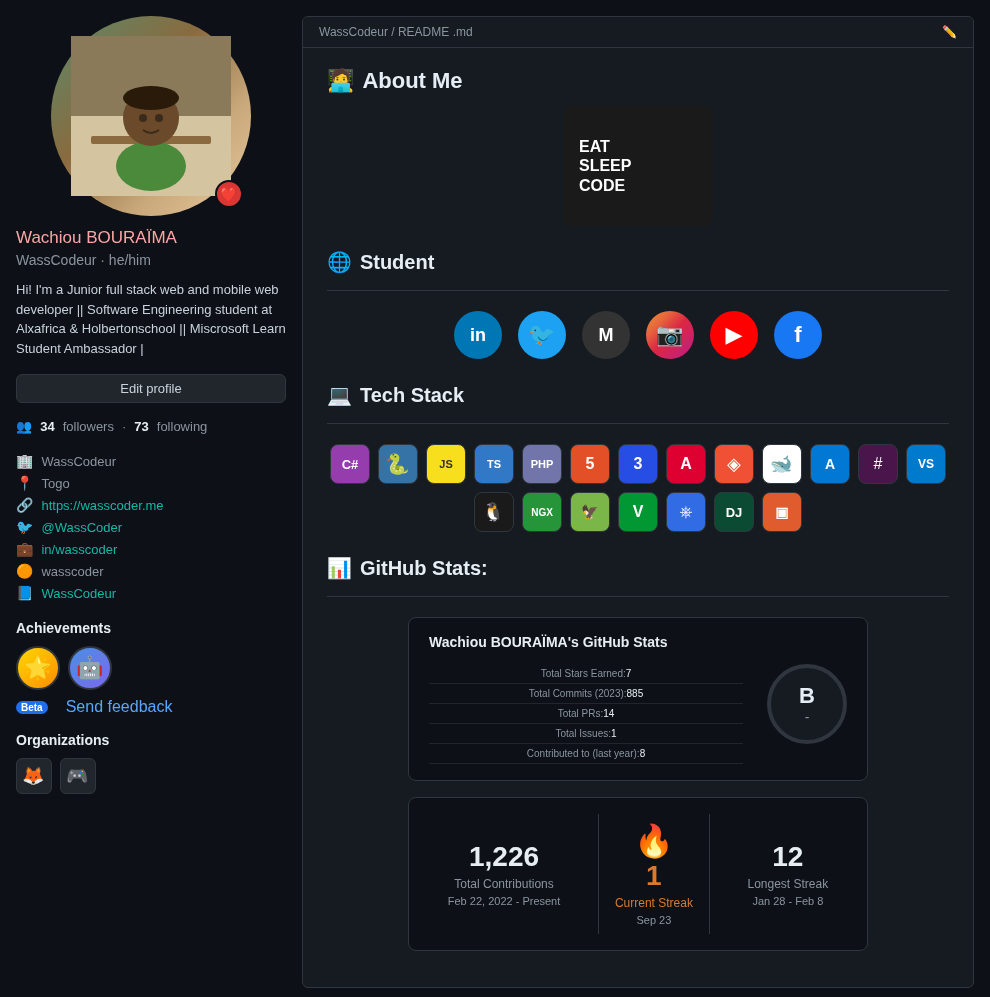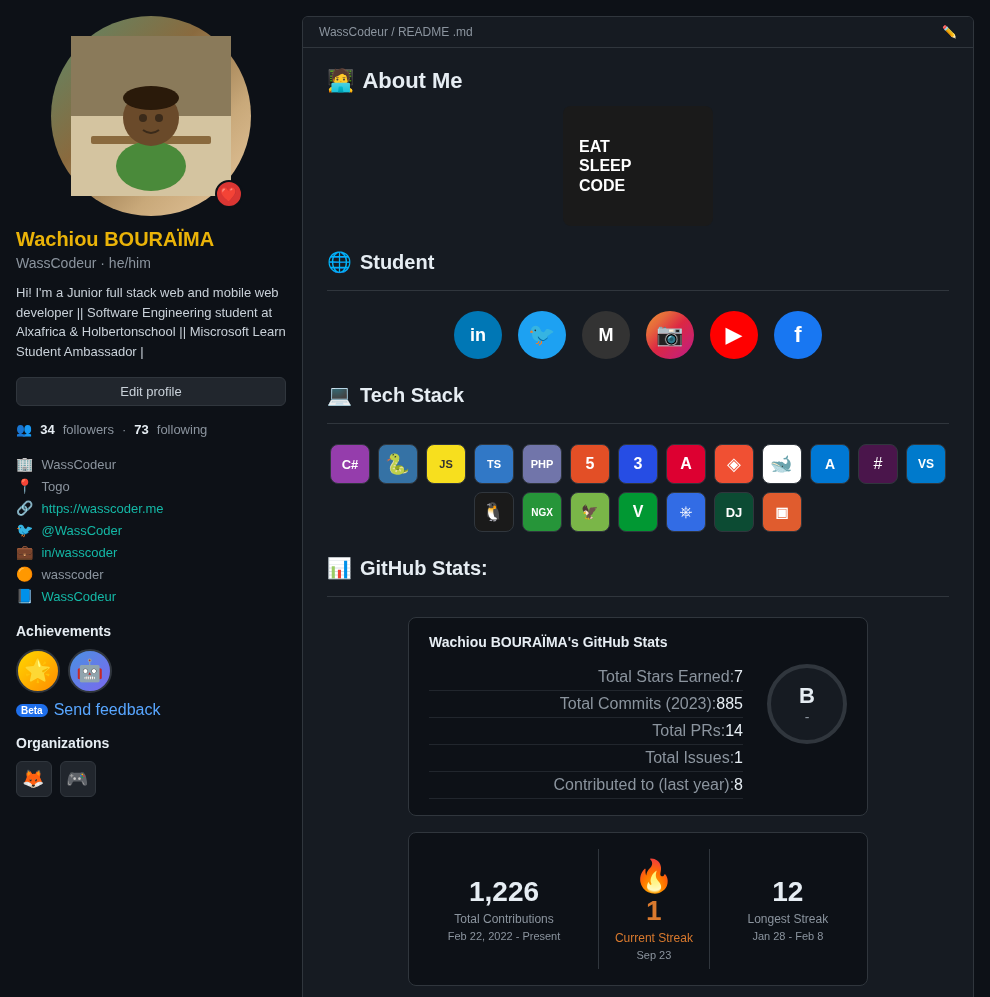--- a/index.html
+++ b/index.html
@@ -45,23 +45,23 @@
       height: 28px;
       border-radius: 50%;
       background: #da3633;
       border: 2px solid #0d1117;
       display: flex;
       align-items: center;
       justify-content: center;
       font-size: 14px;
     }
     .profile-name {
-      font-size: 20px;
-      font-weight: 700;
-      color: #eab308;
+      font-size: 17px;
+      font-weight: 400;
+      color: #fca5a5;
       margin-bottom: 4px;
     }
     .profile-username {
       color: #8b949e;
       font-size: 14px;
       margin-bottom: 12px;
     }
     .profile-bio {
       font-size: 13px;
       color: #c9d1d9;
@@ -277,23 +277,23 @@
       color: #e6edf3;
       margin-bottom: 14px;
     }
     .stats-grid {
       display: flex;
       gap: 24px;
     }
     .stats-list { flex: 1; }
     .stats-list .stat-row {
       display: flex;
-      justify-content: flex-end;
+      justify-content: center;
       padding: 4px 0;
-      font-size: 16px;
+      font-size: 10px;
       color: #8b949e;
       border-bottom: 1px solid #21262d;
     }
     .stats-list .stat-row .stat-val { color: #e6edf3; font-weight: 500; }
     .grade-circle {
       width: 80px;
       height: 80px;
       border-radius: 50%;
       border: 4px solid #30363d;
       display: flex;
@@ -420,21 +420,21 @@
         <span class="meta-icon">📘</span>
         <a>WassCodeur</a>
       </li>
     </ul>
 
     <div class="section-title">Achievements</div>
     <div class="achievements-row">
       <div class="achievement-badge" style="background: linear-gradient(135deg, #ffd700, #ff8c00);">🌟</div>
       <div class="achievement-badge" style="background: linear-gradient(135deg, #4a90e2, #7b68ee);">🤖</div>
     </div>
-    <div style="margin-bottom: 16px; display: flex; align-items: center; gap: 0;">
+    <div style="margin-bottom: 16px; display: flex; align-items: center; gap: 12px;">
       <span class="beta-badge">Beta</span>
       <a class="send-feedback">Send feedback</a>
     </div>
 
     <div class="section-title">Organizations</div>
     <div class="orgs-row">
       <div class="org-badge">🦊</div>
       <div class="org-badge">🎮</div>
     </div>
   </div>

